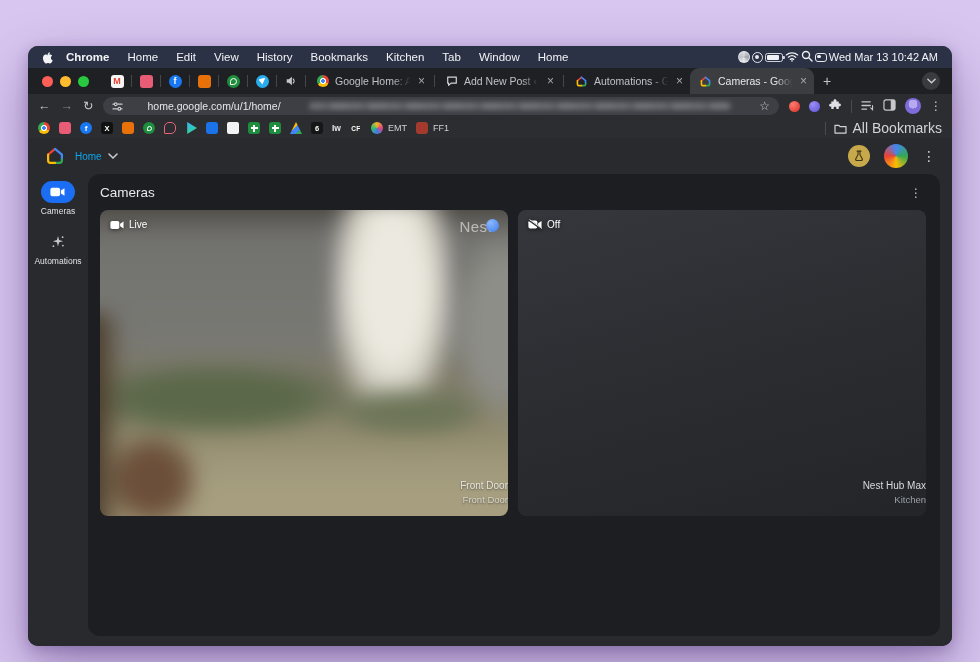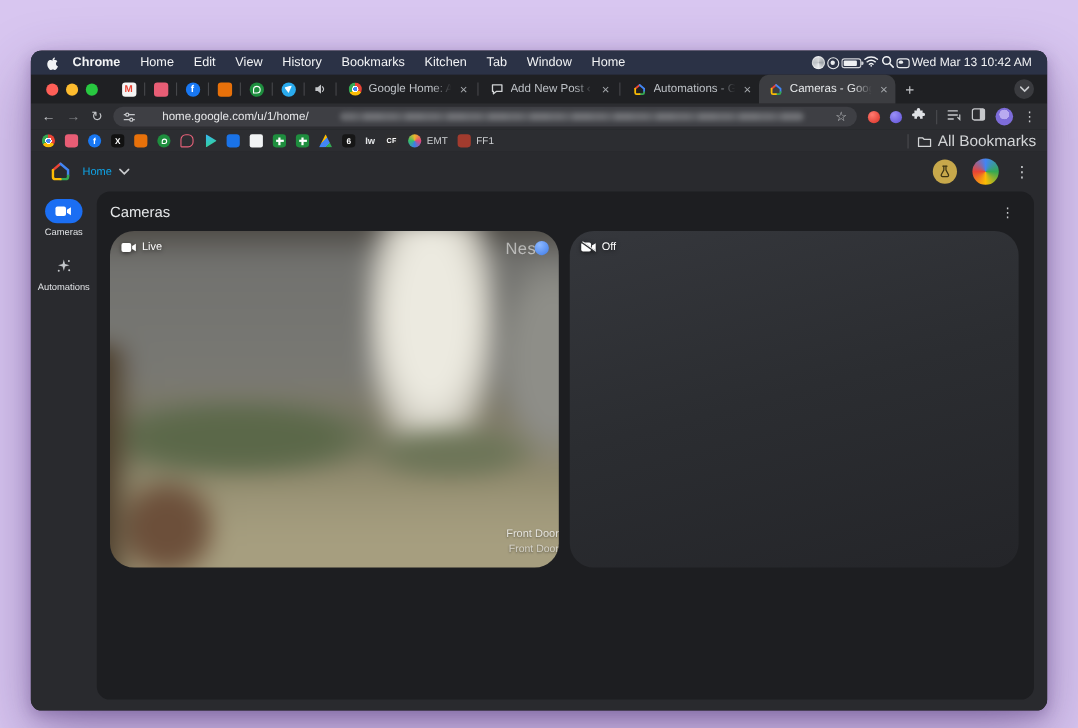--- a/index.html
+++ b/index.html
@@ -150,21 +150,21 @@
   .side-pill.active { background:#1b6ef3; }
   .side-label { font-size:8.5px; color:#dfe1e4; }
 
   .panel { flex:1; background:#1d1e21; border-radius:12px; margin:0 12px 10px 0;
     padding:11px 14px 14px 12px; display:flex; flex-direction:column; min-width:0; }
   .panel-head { display:flex; align-items:center; }
   .panel-title { color:#e6e8ea; font-size:13.5px; }
   .panel-kebab { margin-left:auto; font-size:12px; color:#c6c8cb; padding-right:4px; }
 
   .cards { display:flex; gap:10px; margin-top:10px; }
-  .card { flex:1; height:306px; border-radius:22px; position:relative; overflow:hidden; }
+  .card { flex:1; height:306px; border-radius:8px; position:relative; overflow:hidden; }
   .card.off { background:linear-gradient(165deg,#35373c 0%,#2b2d31 48%,#242529 100%); }
 
   
   .photo { position:absolute; inset:-14px; filter:blur(9px) saturate(.92); transform:scale(1.06); }
   .ph { position:absolute; }
   .ph-base { inset:0; background:linear-gradient(180deg,#6e6e6c 0%,#787873 42%,#7e7a66 55%,#948d6e 72%,#a39b79 100%); }
   .ph-eave { left:0; top:0; width:100%; height:42%;
     background:linear-gradient(115deg,#241f19 0%,#45ureride 0%,#453c31 28%,rgba(90,82,70,.35) 48%,transparent 65%); }
   .ph-eave2 { left:0; top:0; width:100%; height:14%; background:linear-gradient(180deg,rgba(40,34,26,.8),transparent); }
   .ph-pillar { left:56%; top:4%; width:26%; height:62%;
@@ -487,19 +487,23 @@
           <div class="card off">
             <div class="badge">
               <svg width="14" height="11" viewBox="0 0 18 13">
                 <rect x="0.5" y="1.3" width="11.5" height="10.4" rx="2.2" fill="#fff"></rect>
                 <path d="M13 4.8 17.4 2.1v8.8L13 8.2z" fill="#fff"></path>
                 <line x1="1" y1="0.6" x2="17" y2="12" stroke="#2f3135" stroke-width="2.6"></line>
                 <line x1="2" y1="0.2" x2="18" y2="11.6" stroke="#fff" stroke-width="1.2"></line>
               </svg>
               <span class="badge-label">Off</span>
             </div>
+            <div class="cam-labels">
+              <div class="cam-name">Nest Hub Max</div>
+              <div class="cam-loc">Kitchen</div>
+            </div>
           </div>
 
         </div>
       </div>
     </div>
   </div>
 </div>
 
 </body></html>

